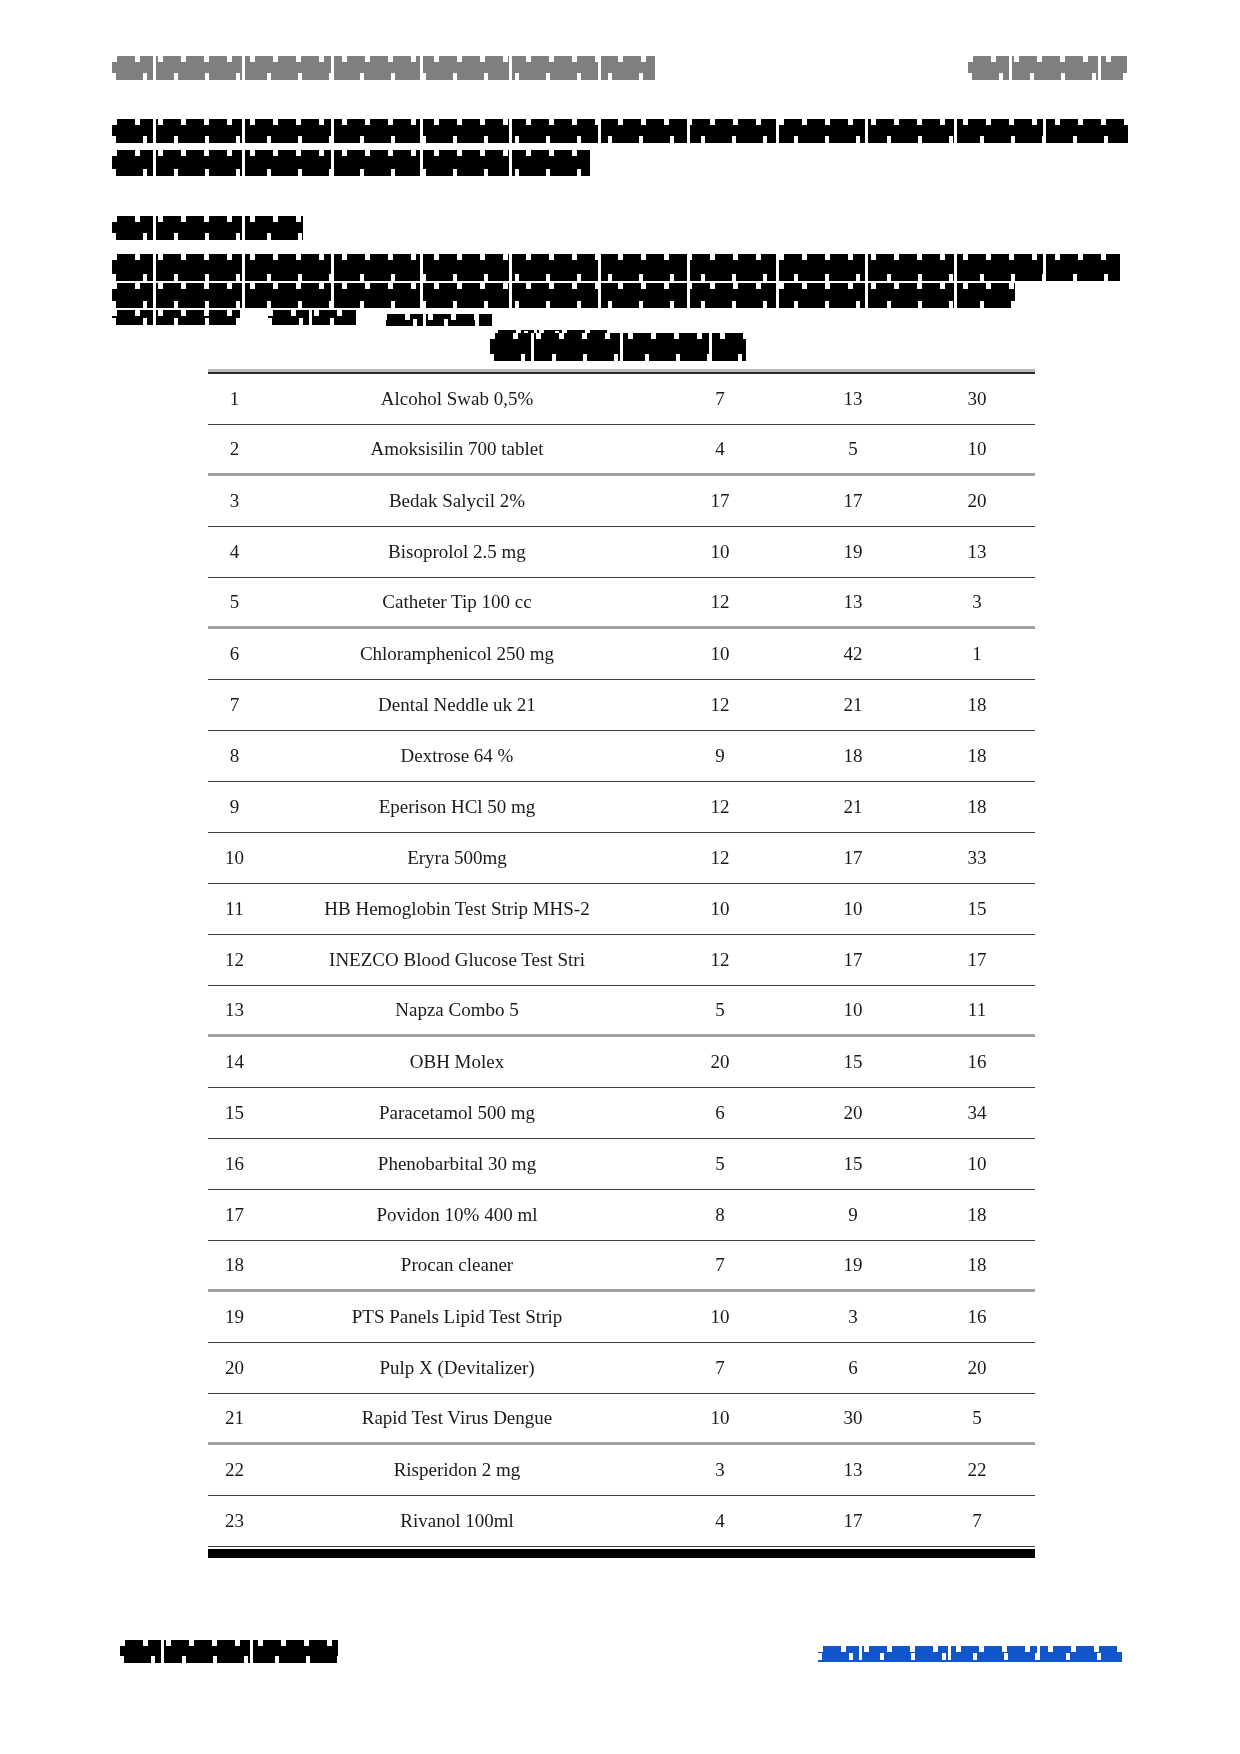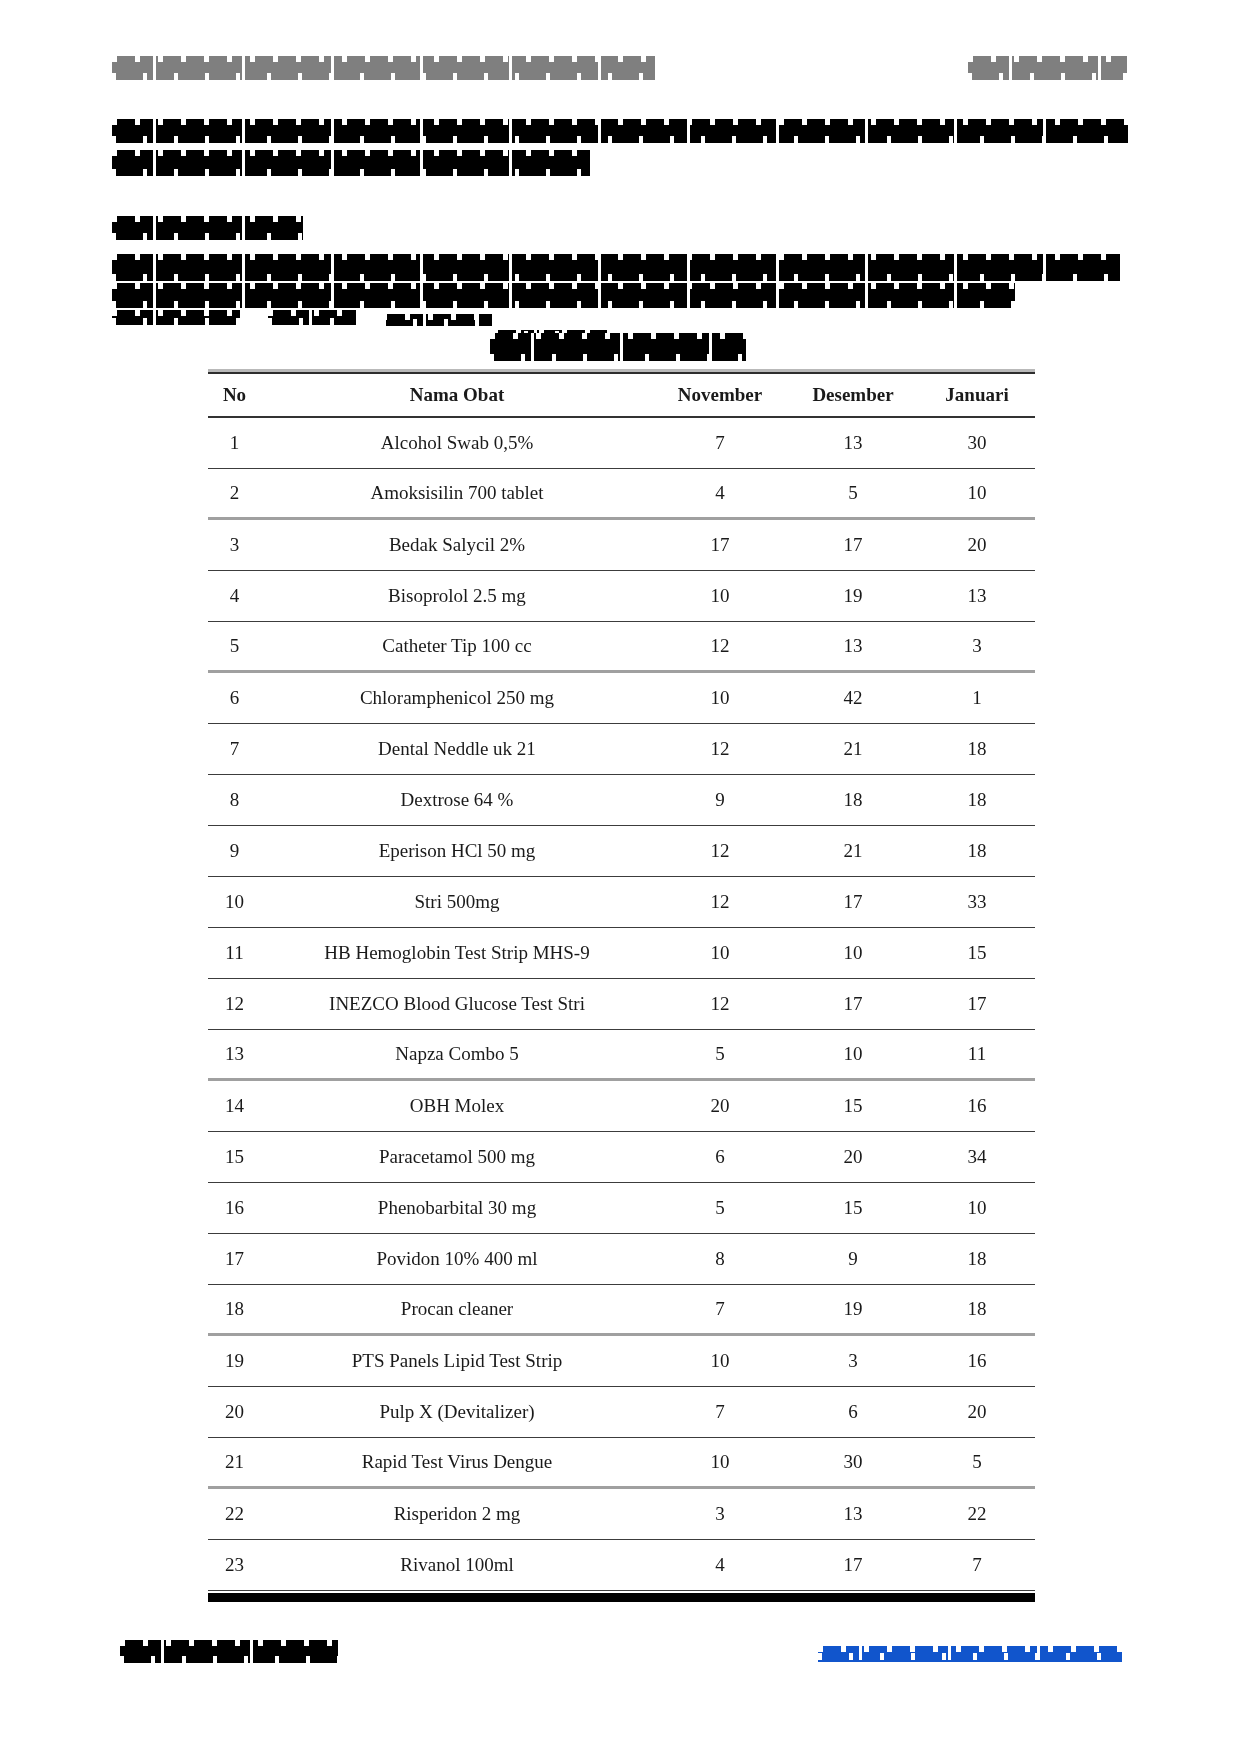--- a/index.html
+++ b/index.html
@@ -63,27 +63,20 @@
   <div class="redact" style="left:112px; top:283px; width:903px;  height:25px;"></div>
   <div class="redact" style="left:112px; top:310px; width:128px; height:15px;"></div>
   <div class="redact" style="left:268px; top:310px; width:88px;  height:15px;"></div>
   <div class="redact" style="left:382px; top:314px; width:110px; height:12px;"></div>
   <div class="redact" style="left:493px; top:330px; width:114px; height:8px;"></div>
 
   <div class="redact" style="left:490px; top:333px; width:256px; height:28px;"></div>
 
   <div class="table-wrap">
     <div class="t-topline"></div>
-    <div class="t-header">
-      <div>No</div>
-      <div>Nama Obat</div>
-      <div>November</div>
-      <div>Desember</div>
-      <div>Januari</div>
-    </div>
     <div id="rows">
         <div class="trow">
           <div>1</div>
           <div>Alcohol Swab 0,5%</div>
           <div>7</div>
           <div>13</div>
           <div>30</div>
         </div>
         <div class="trow">
           <div>2</div>
@@ -136,28 +129,28 @@
         </div>
         <div class="trow">
           <div>9</div>
           <div>Eperison HCl 50 mg</div>
           <div>12</div>
           <div>21</div>
           <div>18</div>
         </div>
         <div class="trow">
           <div>10</div>
-          <div>Stri 500mg</div>
+          <div>Eryra 500mg</div>
           <div>12</div>
           <div>17</div>
           <div>33</div>
         </div>
         <div class="trow">
           <div>11</div>
-          <div>HB Hemoglobin Test Strip MHS-9</div>
+          <div>HB Hemoglobin Test Strip MHS-2</div>
           <div>10</div>
           <div>10</div>
           <div>15</div>
         </div>
         <div class="trow">
           <div>12</div>
           <div>INEZCO Blood Glucose Test Stri</div>
           <div>12</div>
           <div>17</div>
           <div>17</div>

